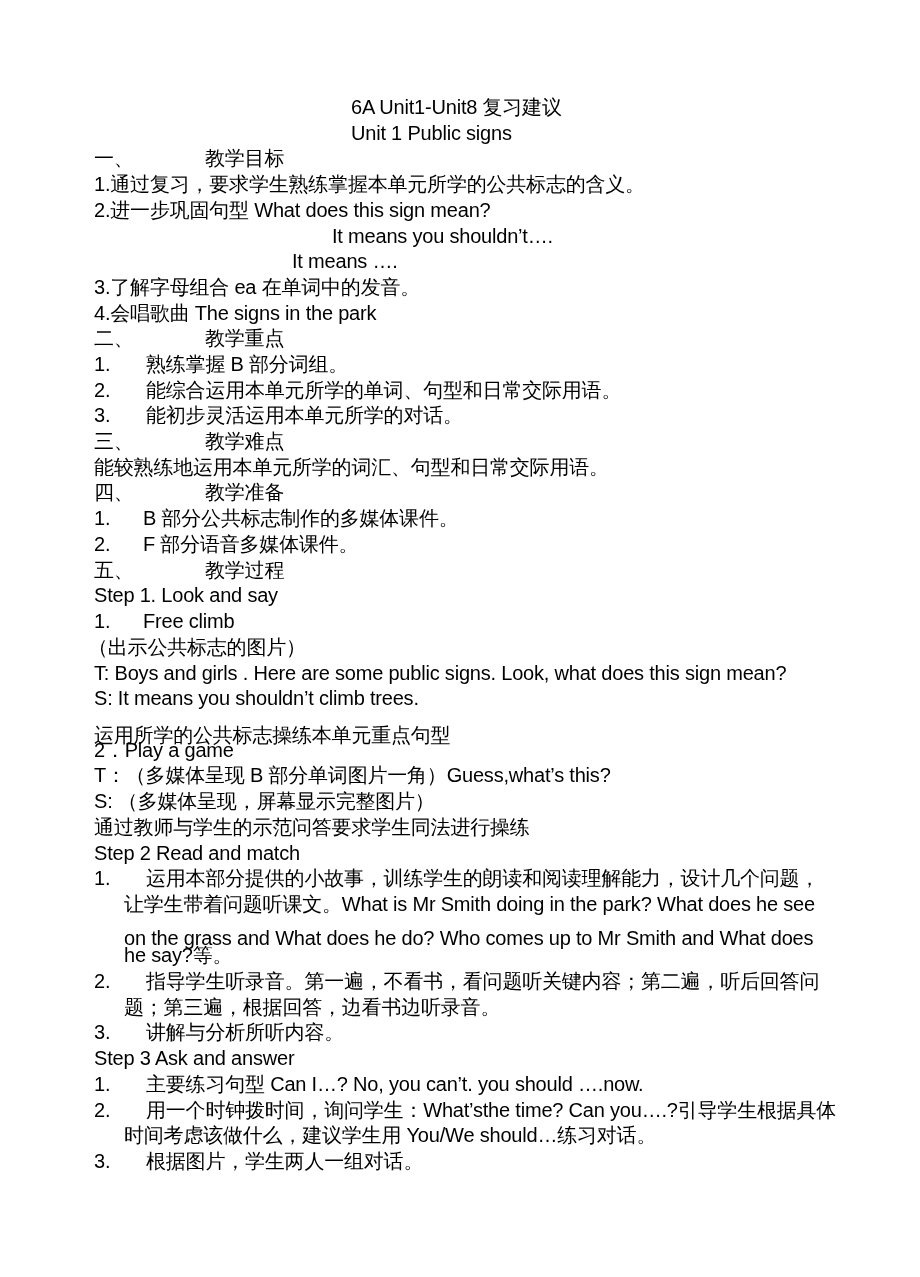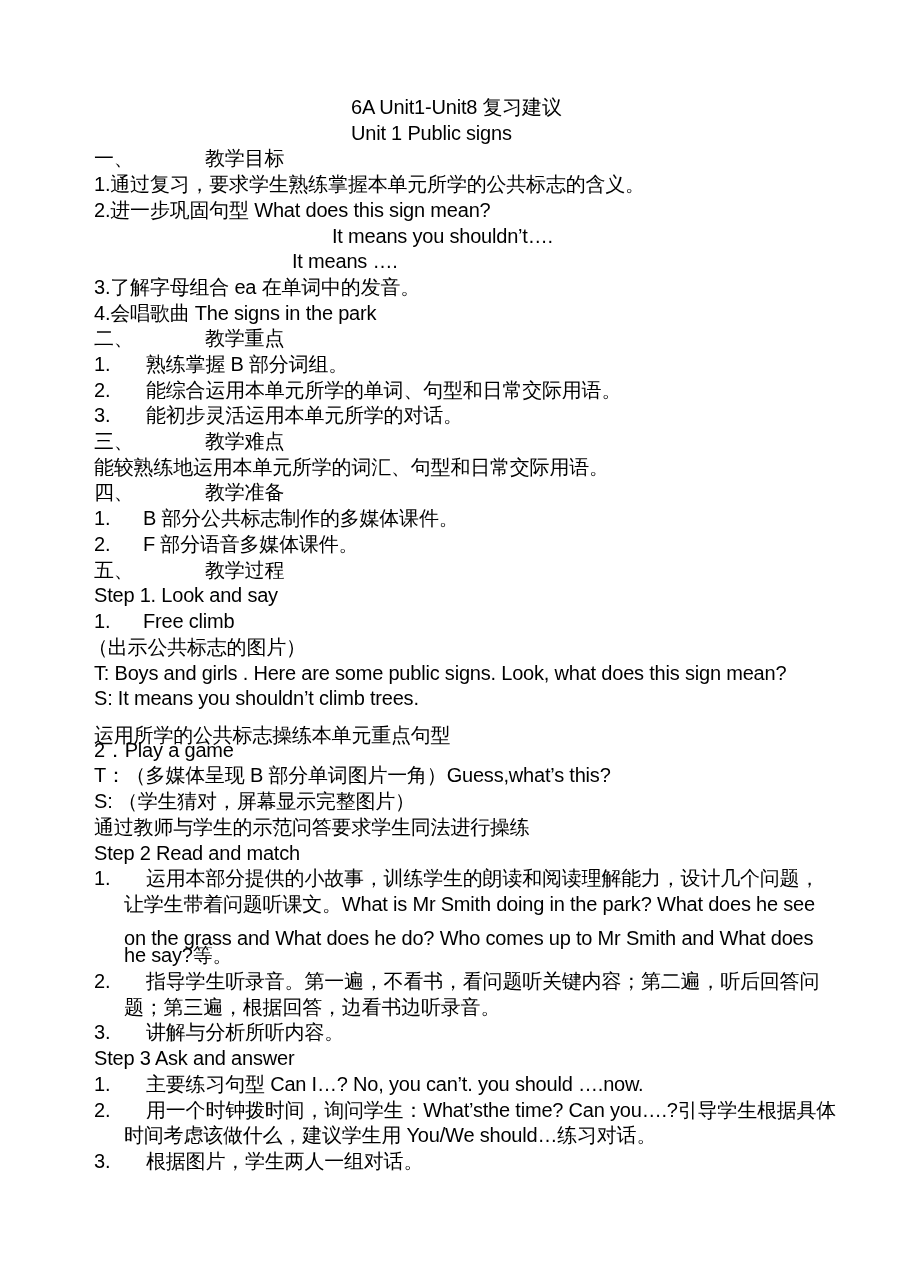--- a/index.html
+++ b/index.html
@@ -105,21 +105,21 @@
   <div class="line" style="top:584px;">Step 1. Look and say</div>
   <div class="line" style="top:610px;">
     <span class="num-wide">1.</span><span>Free climb</span>
   </div>
   <div class="line" style="top:636px; left:88px;">（出示公共标志的图片）</div>
   <div class="line" style="top:687px;">S: It means you shouldn’t climb trees.</div>
   <div class="line" style="top:662px;">T: Boys and girls . Here are some public signs. Look, what does this sign mean?</div>
   <div class="line" style="top:713px;margin-top:11px;">运用所学的公共标志操练本单元重点句型</div>
   <div class="line" style="top:739px;">2．Play a game</div>
   <div class="line" style="top:764px;">T：（多媒体呈现 B 部分单词图片一角）Guess,what’s this?</div>
-  <div class="line" style="top:790px;">S: （学生猜对，屏幕显示完整图片）</div>
+  <div class="line" style="top:790px;">S: （多媒体呈现，屏幕显示完整图片）</div>
   <div class="line" style="top:816px;">通过教师与学生的示范问答要求学生同法进行操练</div>
 
   <div class="line" style="top:842px;">Step 2 Read and match</div>
   <div class="line" style="top:867px;">
     <span class="num">1.</span><span>运用本部分提供的小故事，训练学生的朗读和阅读理解能力，设计几个问题，</span>
   </div>
   <div class="line indent-cont" style="top:893px;">让学生带着问题听课文。What is Mr Smith doing in the park? What does he see</div>
   <div class="line indent-cont" style="top:927px;">on the grass and What does he do? Who comes up to Mr Smith and What does</div>
   <div class="line indent-cont" style="top:944px;">he say?等。</div>
   <div class="line" style="top:970px;">

